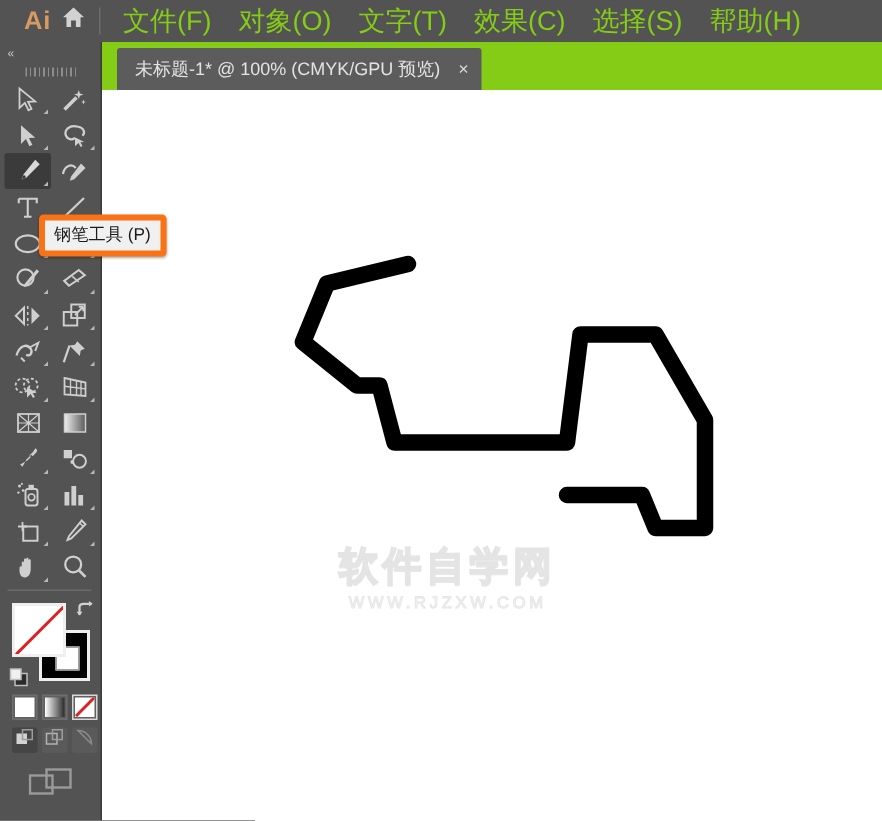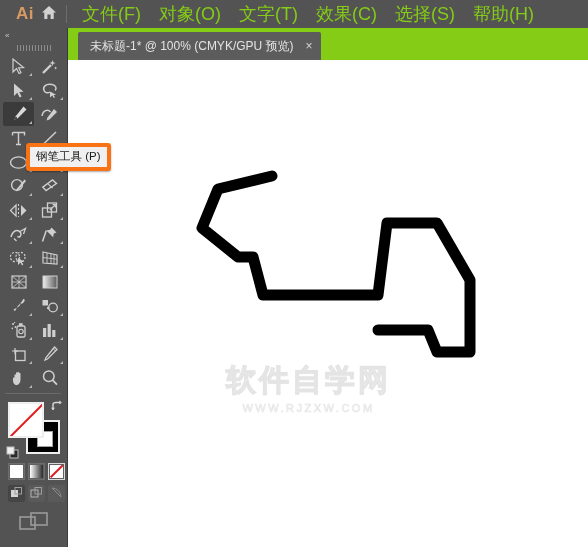--- a/index.html
+++ b/index.html
@@ -157,21 +157,21 @@
   }
   .canvas svg { position: absolute; left: 0; top: 0; }
 
   
   .watermark {
     position: absolute; left: 158px; top: 300px;
     text-align: center; pointer-events: none;
     user-select: none;
   }
   .wm-main {
-    font-size: 30px; font-weight: bold; letter-spacing: 3px;
+    font-size: 26px; font-weight: bold; letter-spacing: 3px;
     color: #fbfbfb;
     -webkit-text-stroke: 1px #e4e4e4;
     text-shadow: 0 1px 0 #e8e8e8;
   }
   .wm-sub {
     font-size: 11px; letter-spacing: 2.5px; margin-top: 1px;
     color: #fcfcfc;
     -webkit-text-stroke: 0.7px #e6e6e6;
   }
 </style>

